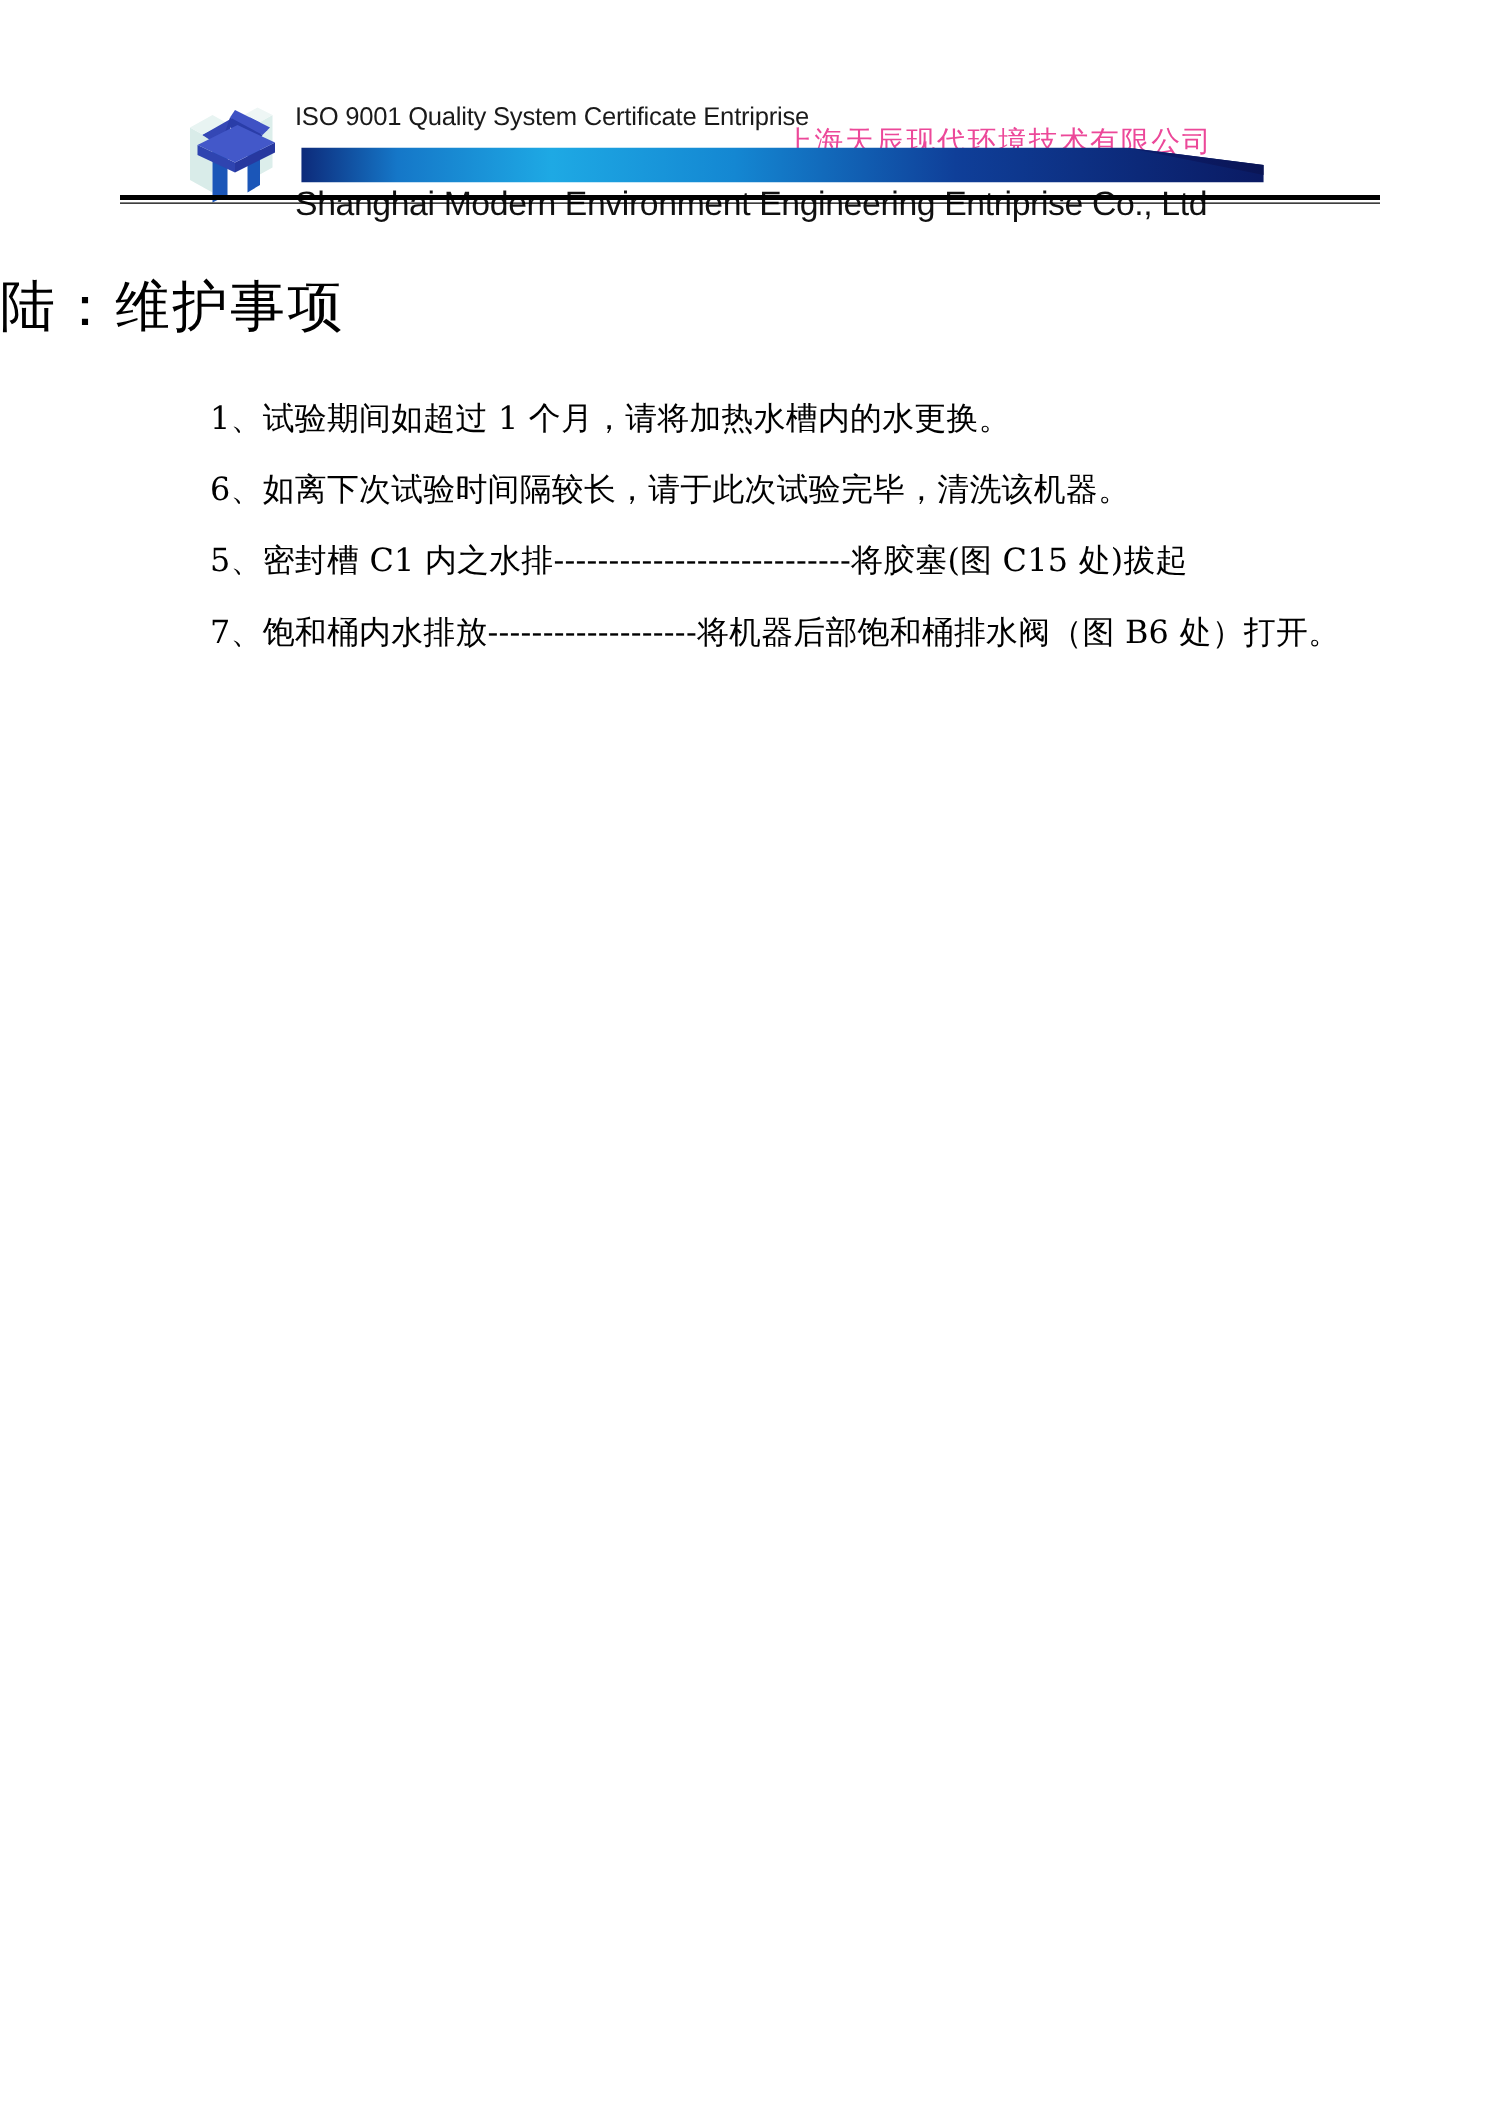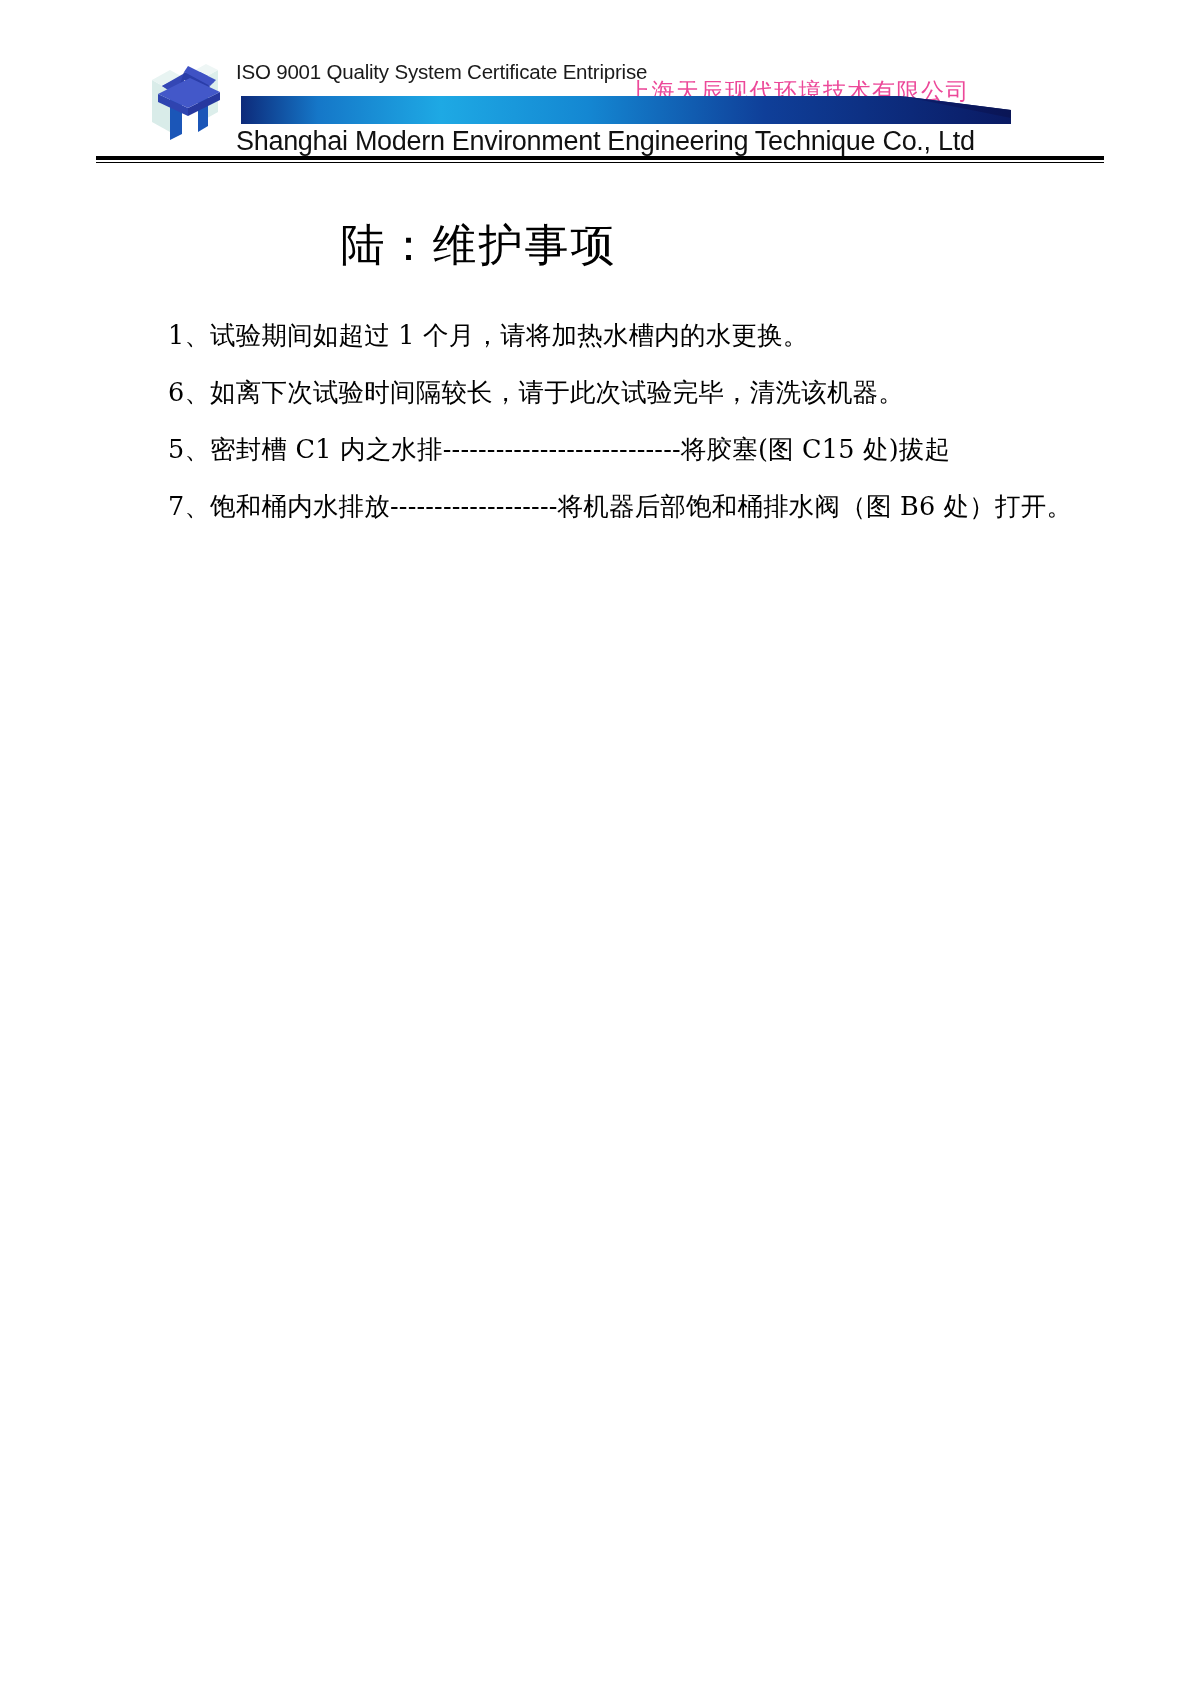--- a/index.html
+++ b/index.html
@@ -16,21 +16,21 @@
     margin: 0 auto;
     overflow: hidden;
     font-family: "Liberation Serif", "DejaVu Serif", serif;
     color: #000000;
   }
 
   
   .letterhead {
     position: absolute;
     left: 96px;
-    top: 40px;
+    top: 62px;
     width: 1008px;
     height: 112px;
     text-align: center;
   }
 
   .logo-mark {
     position: absolute;
     left: 48px;
     top: 12px;
     width: 86px;
@@ -94,21 +94,21 @@
     height: 1px;
     background: #000000;
   }
 
   
   .doc-title {
     position: absolute;
     left: 0;
     top: 216px;
     width: 957px;
-    text-align: center;
+    text-align: left;
     font-family: "DejaVu Serif", "Liberation Serif", serif;
     font-size: 44px;
     letter-spacing: 2px;
     color: #000000;
   }
 
   .content {
     position: absolute;
     left: 96px;
     top: 308px;
@@ -181,21 +181,21 @@
         </linearGradient>
         <linearGradient id="gbar2" x1="0" y1="0" x2="1" y2="0">
           <stop offset="0" stop-color="#0b1e6e"></stop>
           <stop offset="1" stop-color="#0a1555"></stop>
         </linearGradient>
       </defs>
       <polygon points="0,0 660,0 770,14 770,28 0,28" fill="url(#gbar)"></polygon>
       <polygon points="660,0 770,14 770,22 690,6" fill="url(#gbar2)"></polygon>
     </svg>
 
-    <div class="company-en-bottom">Shanghai Modern Environment Engineering Technique Co., Ltd</div>
+    <div class="company-en-bottom">Shanghai Modern Environment Engineering Entriprise Co., Ltd</div>
   </div>
 
   <div class="rule-thick"></div>
   <div class="rule-thin"></div>
 
   <div class="doc-title">陆：维护事项</div>
 
   <div class="content">
     <p class="para">1、试验期间如超过 1 个月，请将加热水槽内的水更换。</p>
     <p class="para">6、如离下次试验时间隔较长，请于此次试验完毕，清洗该机器。</p>

